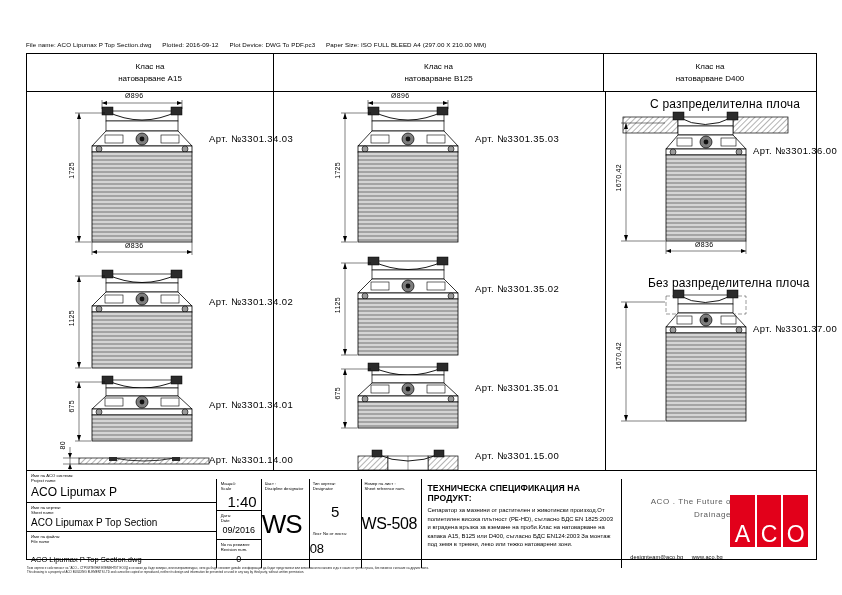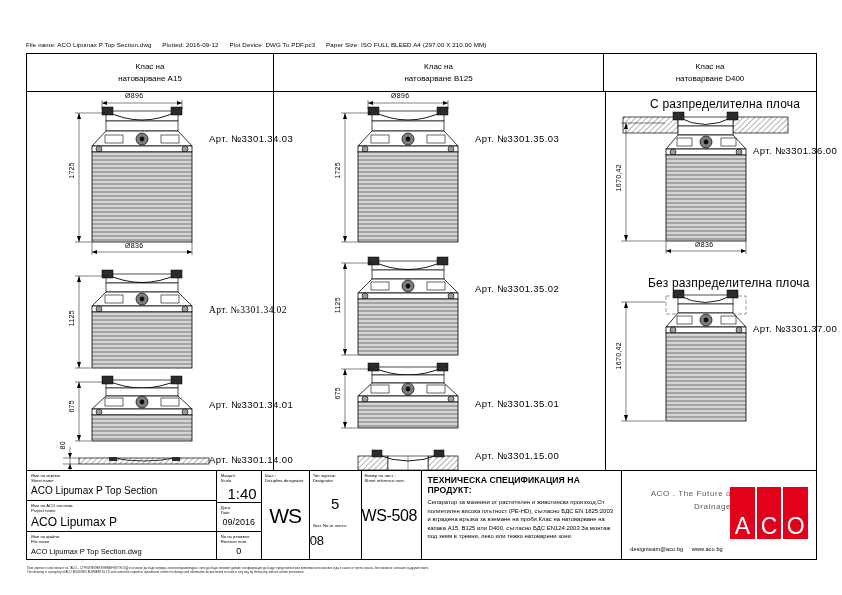--- a/index.html
+++ b/index.html
@@ -109,46 +109,46 @@
 
   
   .title-block {
     position: absolute;
     left: 0; top: 417px;
     width: 100%; height: 89px;
     display: flex;
     box-sizing: border-box;
   }
   .tb-col { box-sizing: border-box; height: 100%; position: relative; }
-  .tb-col + .tb-col { border-left: 1px solid #000; }
+  .tb-col + .tb-col { border-left: 1px solid #000; margin-top: 8px; }
 
   .tb-names { width: 189px; }
   .tb-row {
     box-sizing: border-box;
     position: relative;
     padding: 2px 4px 0 4px;
   }
   .tb-row + .tb-row { border-top: 1px solid #000; }
   .lbl-bg { font-size: 4.2px; line-height: 5px; color: #000; display:block; }
   .lbl-en { font-size: 4.2px; line-height: 5px; color: #000; display:block; }
   .val-big { font-size: 12px; line-height: 16px; display:block; margin-top: 1px;}
   .val-mid { font-size: 10px; line-height: 14px; display:block; margin-top: 1px;}
-  .val-sm  { font-size: 7.5px; line-height: 12px; display:block; margin-top: 2px;}
+  .val-sm  { font-size: 7.5px; line-height: 12px; display:block; margin-top: 10px;}
 
   .tb-scale { width: 45px; }
   .tb-scale .tb-row { text-align: left; }
   .sc-val { font-size: 15px; display:block; text-align:right; margin-top:2px;}
   .date-val { font-size: 9px; display:block; text-align:center; margin-top:2px;}
   .rev-val { font-size: 9px; display:block; text-align:center; margin-top:2px;}
 
   .tb-ws { width: 48px; }
   .ws-big {
     position:absolute; left:0; right:0; top: 50%;
     transform: translateY(-50%);
-    text-align:center; font-size: 21px; letter-spacing: -1px;
+    font-size: 26px; letter-spacing: -1px;
   }
   .tb-sheet { width: 52px; }
   .tb-ref { width: 61px; }
   .ref-big {
     position:absolute; left:0; right:0; top:50%;
     transform: translateY(-50%);
     font-size: 16px; letter-spacing: -0.4px;
   }
   .num-big {
     position:absolute; left:0; right:0; top:24px;
@@ -661,62 +661,62 @@
           <path d="M599 329 l-2 -6 h4 z" fill="#000"></path>
         </g>
       </svg>
 
       <div class="dim-text-h" style="left:98px; top:0px;">Ø896</div>
       <div class="dim-text-h" style="left:98px; top:150px;">Ø836</div>
       <div class="dim-text-v" style="left:41px; top:70px;">1725</div>
       <div class="art-label" style="left:182px; top:41px;">Арт. №3301.34.03</div>
 
       <div class="dim-text-v" style="left:41px; top:218px;">1125</div>
-      <div class="art-label" style="left:182px; top:213px;font-family:Liberation Serif, serif;">Арт. №3301.34.02</div>
+      <div class="art-label" style="left:182px; top:204px;">Арт. №3301.34.02</div>
 
       <div class="dim-text-v" style="left:41px; top:308px;">675</div>
       <div class="art-label" style="left:182px; top:307px;">Арт. №3301.34.01</div>
 
       <div class="dim-text-v" style="left:32px; top:349px;">80</div>
       <div class="art-label" style="left:182px; top:362px;">Арт. №3301.14.00</div>
 
       <div class="dim-text-h" style="left:364px; top:0px;">Ø896</div>
       <div class="dim-text-v" style="left:307px; top:70px;">1725</div>
       <div class="art-label" style="left:448px; top:41px;">Арт. №3301.35.03</div>
 
       <div class="dim-text-v" style="left:307px; top:205px;">1125</div>
       <div class="art-label" style="left:448px; top:191px;">Арт. №3301.35.02</div>
 
       <div class="dim-text-v" style="left:307px; top:295px;">675</div>
-      <div class="art-label" style="left:448px; top:306px;text-align:right;">Арт. №3301.35.01</div>
+      <div class="art-label" style="left:448px; top:290px;text-align:right;">Арт. №3301.35.01</div>
 
       <div class="art-label" style="left:448px; top:358px;">Арт. №3301.15.00</div>
 
       <div class="sub-title" style="left:623px; top:5px;">С разпределителна плоча</div>
       <div class="dim-text-v" style="left:588px; top:72px;">1670,42</div>
       <div class="dim-text-h" style="left:668px; top:149px;">Ø836</div>
       <div class="art-label" style="left:726px; top:53px;">Арт. №3301.36.00</div>
 
       <div class="sub-title" style="left:621px; top:184px;">Без разпределителна плоча</div>
       <div class="dim-text-v" style="left:588px; top:250px;">1670,42</div>
       <div class="art-label" style="left:726px; top:231px;">Арт. №3301.37.00</div>
     </div>
 
     <div class="title-block">
 
       <div class="tb-col tb-names">
+        <div class="tb-row" style="height:31px;">
+          <span class="lbl-bg">Име на ACO система:</span>
+          <span class="lbl-en">Project name</span>
+          <span class="val-big">ACO Lipumax P</span>
+        </div>
         <div class="tb-row" style="height:29px;">
           <span class="lbl-bg">Име на чертеж:</span>
           <span class="lbl-en">Sheet name</span>
           <span class="val-mid">ACO Lipumax P Top Section</span>
-        </div>
-        <div class="tb-row" style="height:31px;">
-          <span class="lbl-bg">Име на ACO система:</span>
-          <span class="lbl-en">Project name</span>
-          <span class="val-big">ACO Lipumax P</span>
         </div>
         <div class="tb-row" style="height:29px;">
           <span class="lbl-bg">Име на файла:</span>
           <span class="lbl-en">File name</span>
           <span class="val-sm">ACO Lipumax P Top Section.dwg</span>
         </div>
       </div>
 
       <div class="tb-col tb-scale">
         <div class="tb-row" style="height:31px;">

